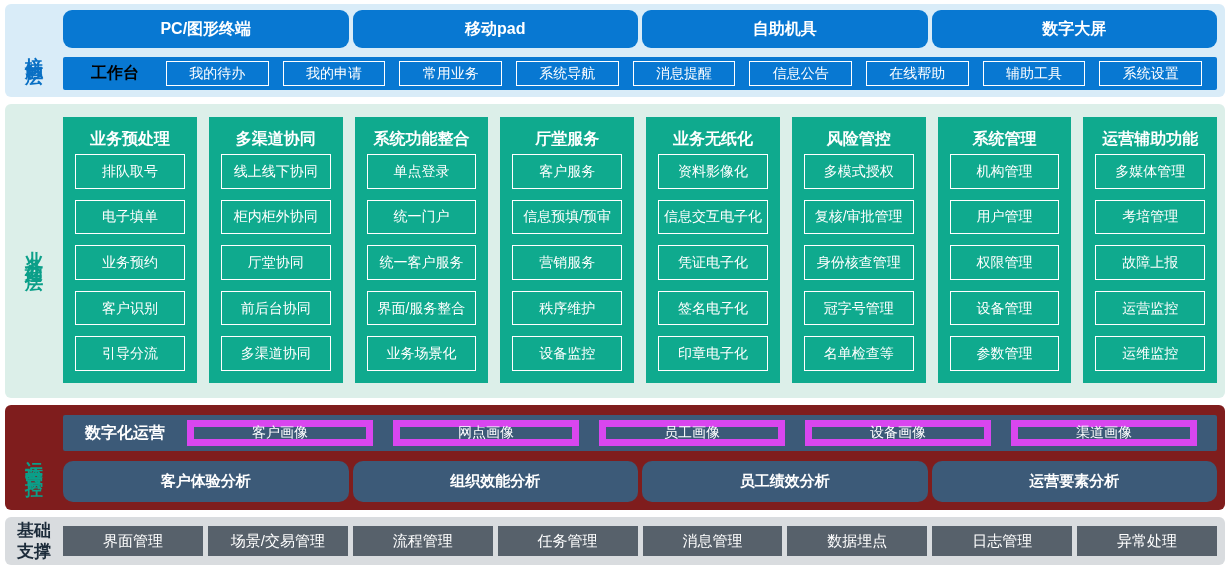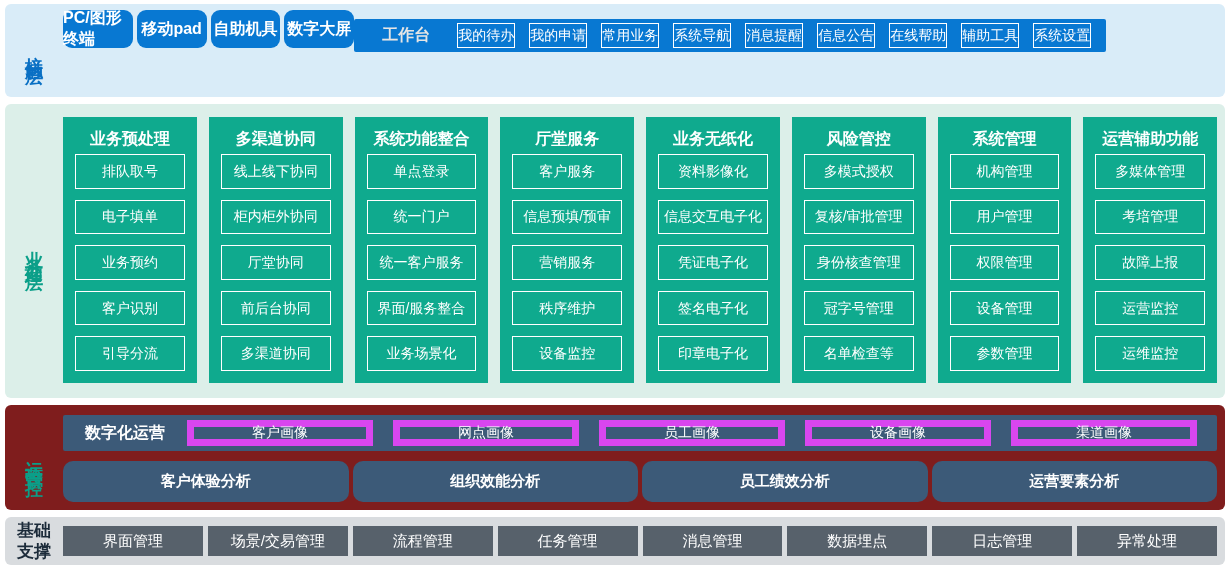--- a/index.html
+++ b/index.html
@@ -12,25 +12,25 @@
   .band-business   { top: 104px; height: 294px; background: #dcefe9; }
   .band-ops        { top: 405px; height: 105px; background: #7f1d1d; }
   .band-foundation { top: 517px; height: 48px;  background: #d9dcdf; }
 
   .vlabel { width: 58px; flex: 0 0 58px; display: flex; align-items: center; justify-content: center; font-weight: bold; font-size: 18px; }
   .vlabel .vtext { writing-mode: vertical-rl; text-orientation: upright; letter-spacing: 6px; line-height: 1; }
   .vlabel-blue  { color: #0a70c4; }
   .vlabel-teal  { color: #0b9f89; }
 
   
-  .contact-content { flex: 1; display: flex; flex-direction: row; padding: 6px 8px 6px 0; }
+  .contact-content { flex: 1; display: flex; flex-direction: column; padding: 6px 8px 6px 0; }
   .terminal-row { display: flex; gap: 4px; height: 38px; }
   .terminal-btn { flex: 1; background: #0878d2; color: #ffffff; border-radius: 9px; display: flex; align-items: center; justify-content: center; font-size: 16px; font-weight: bold; cursor: pointer; }
   .workbench-bar { margin-top: 9px; height: 33px; background: #0878d2; border-radius: 2px; display: flex; align-items: center; padding: 0 8px; }
-  .workbench-label { width: 88px; flex: 0 0 88px; text-align: center; color: #e5e5e5; font-weight: bold; font-size: 16px; }
+  .workbench-label { width: 88px; flex: 0 0 88px; text-align: center; color: #000000; font-weight: bold; font-size: 16px; }
   .workbench-btn { flex: 1; height: 25px; border: 1px solid #ffffff; margin: 0 7px; color: #ffffff; display: flex; align-items: center; justify-content: center; font-size: 14px; cursor: pointer; }
 
   
   .business-content { flex: 1; display: flex; gap: 12px; padding: 13px 8px 15px 0; }
   .biz-col { flex: 1; background: #0faa8e; display: flex; flex-direction: column; padding: 7px 12px 12px; }
   .biz-col-title { color: #ffffff; font-weight: bold; font-size: 16px; text-align: center; height: 30px; line-height: 30px; white-space: nowrap; }
   .biz-items { flex: 1; display: flex; flex-direction: column; gap: 11px; }
   .biz-item { flex: 1; border: 1px solid #ffffff; color: #ffffff; font-size: 14px; display: flex; align-items: center; justify-content: center; text-align: center; line-height: 1.2; padding: 1px 2px; cursor: pointer; }
 
   

